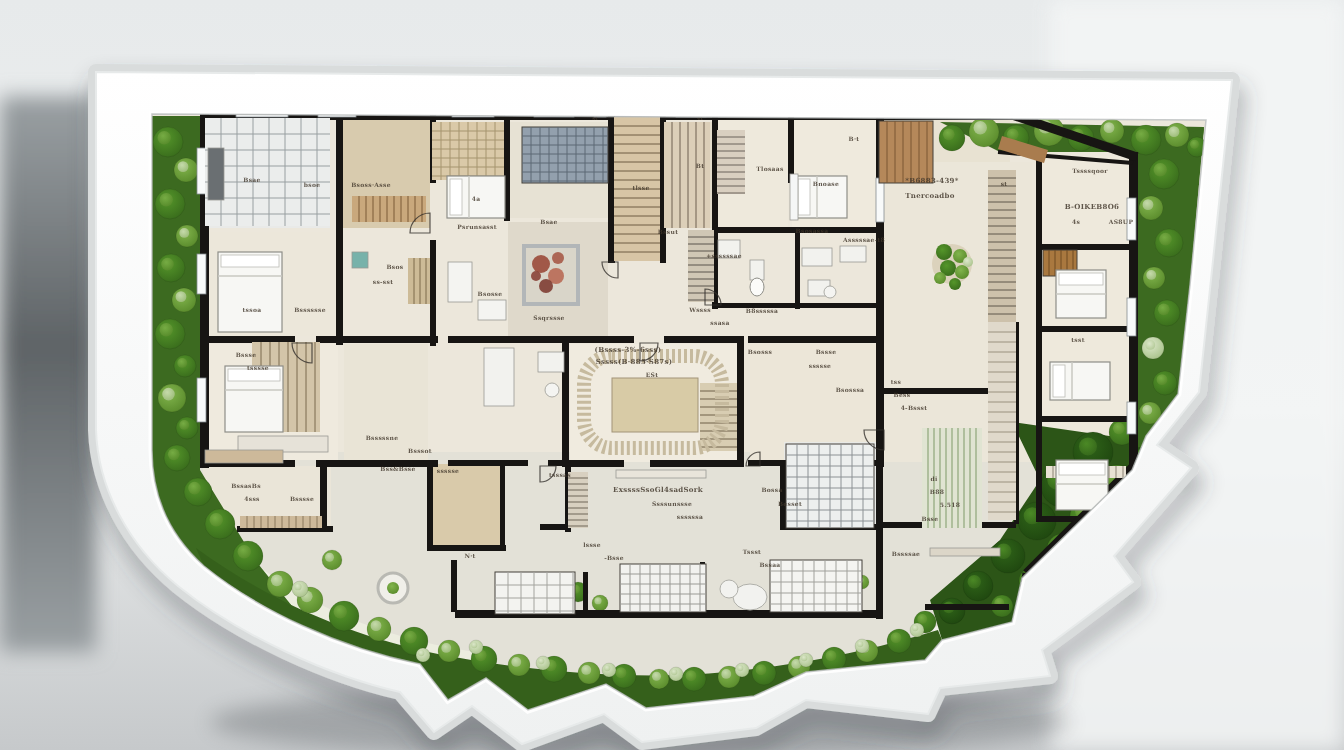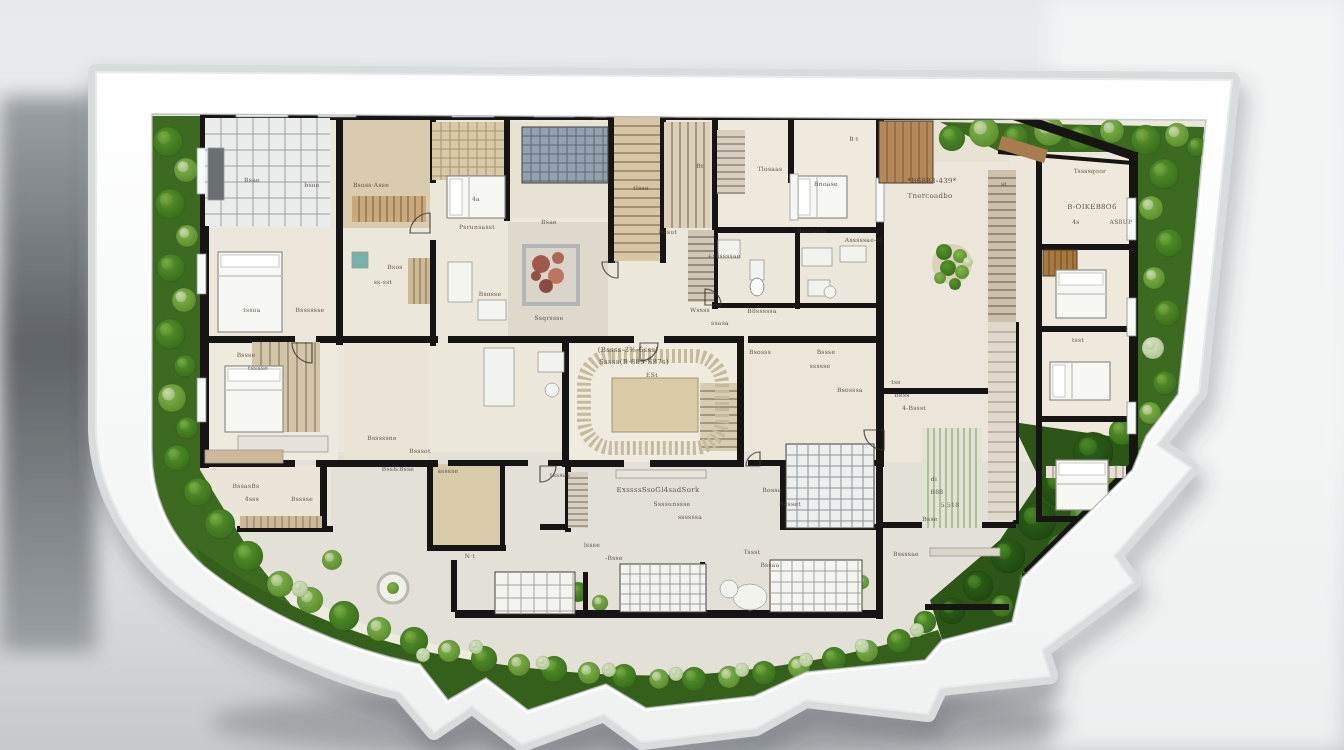--- a/index.html
+++ b/index.html
@@ -1,17 +1,17 @@
 <!DOCTYPE html>
 <html><head>
 <meta charset="utf-8">
 <style>
   html,body{margin:0;padding:0;background:#e9eced;}
   #stage{position:relative;width:1344px;height:750px;overflow:hidden;
-         font-family:"DejaVu Serif", serif;}
+         font-family:"DejaVu Serif", serif;font-weight:bold;}
   svg{display:block}
   text{font-family:"DejaVu Serif", serif;}
 </style>
 </head>
 <body>
 
 <div id="stage">
     <svg width="1344" height="750" viewBox="0 0 1344 750">
       <defs>
         <linearGradient id="bgG" x1="0" y1="0" x2="0" y2="1">

